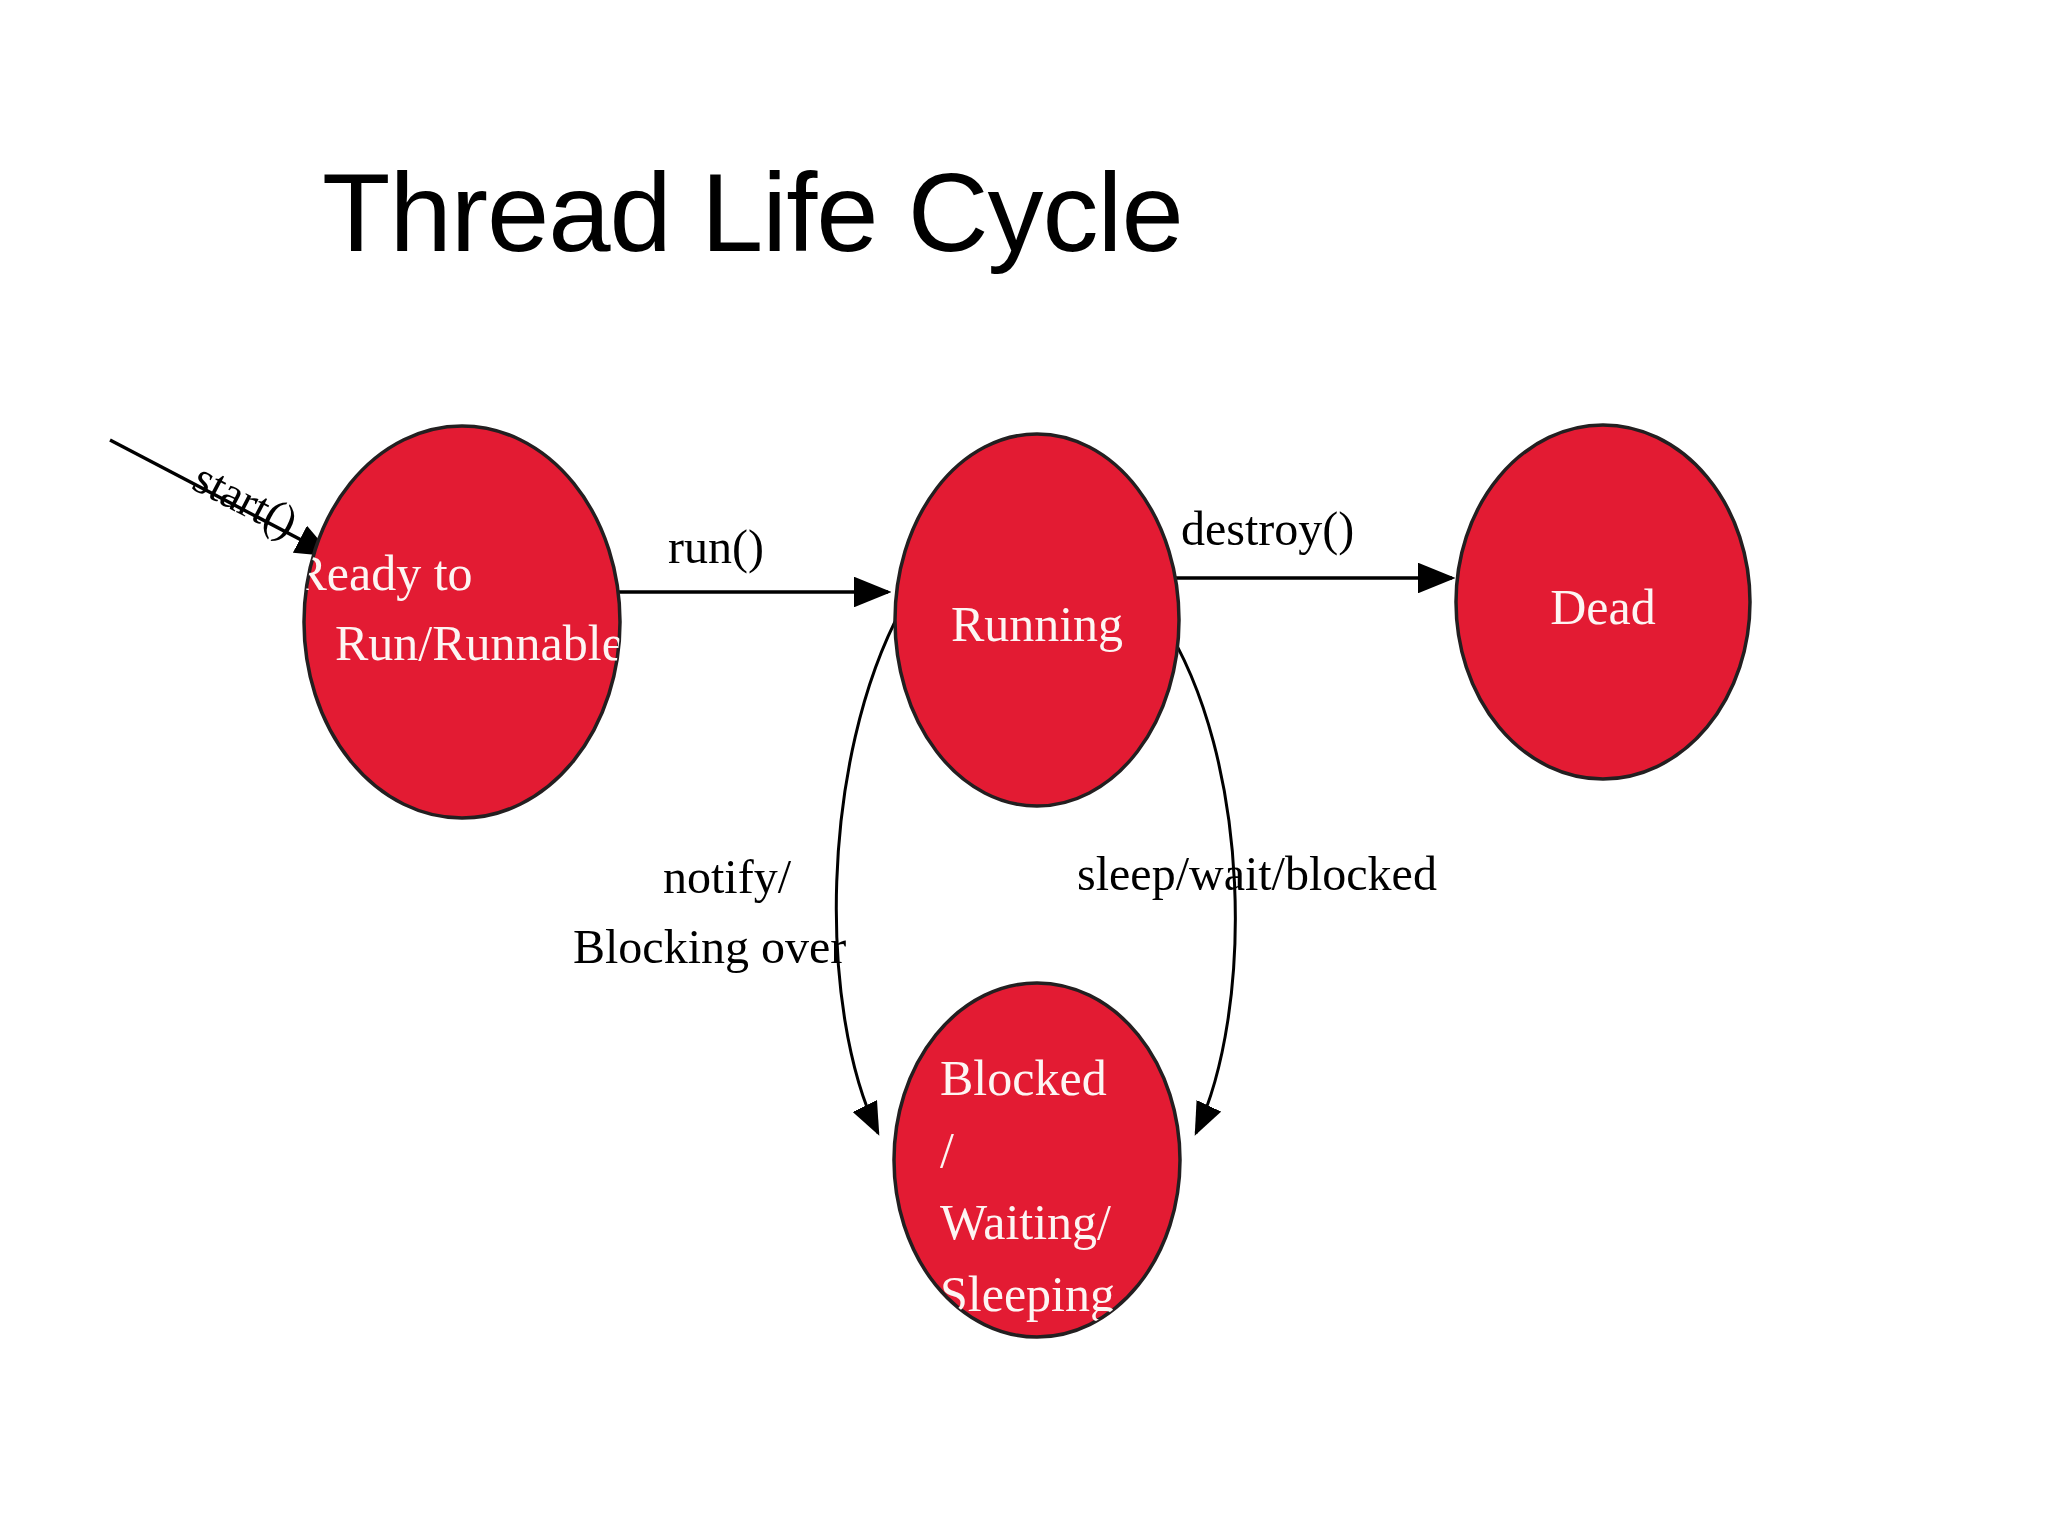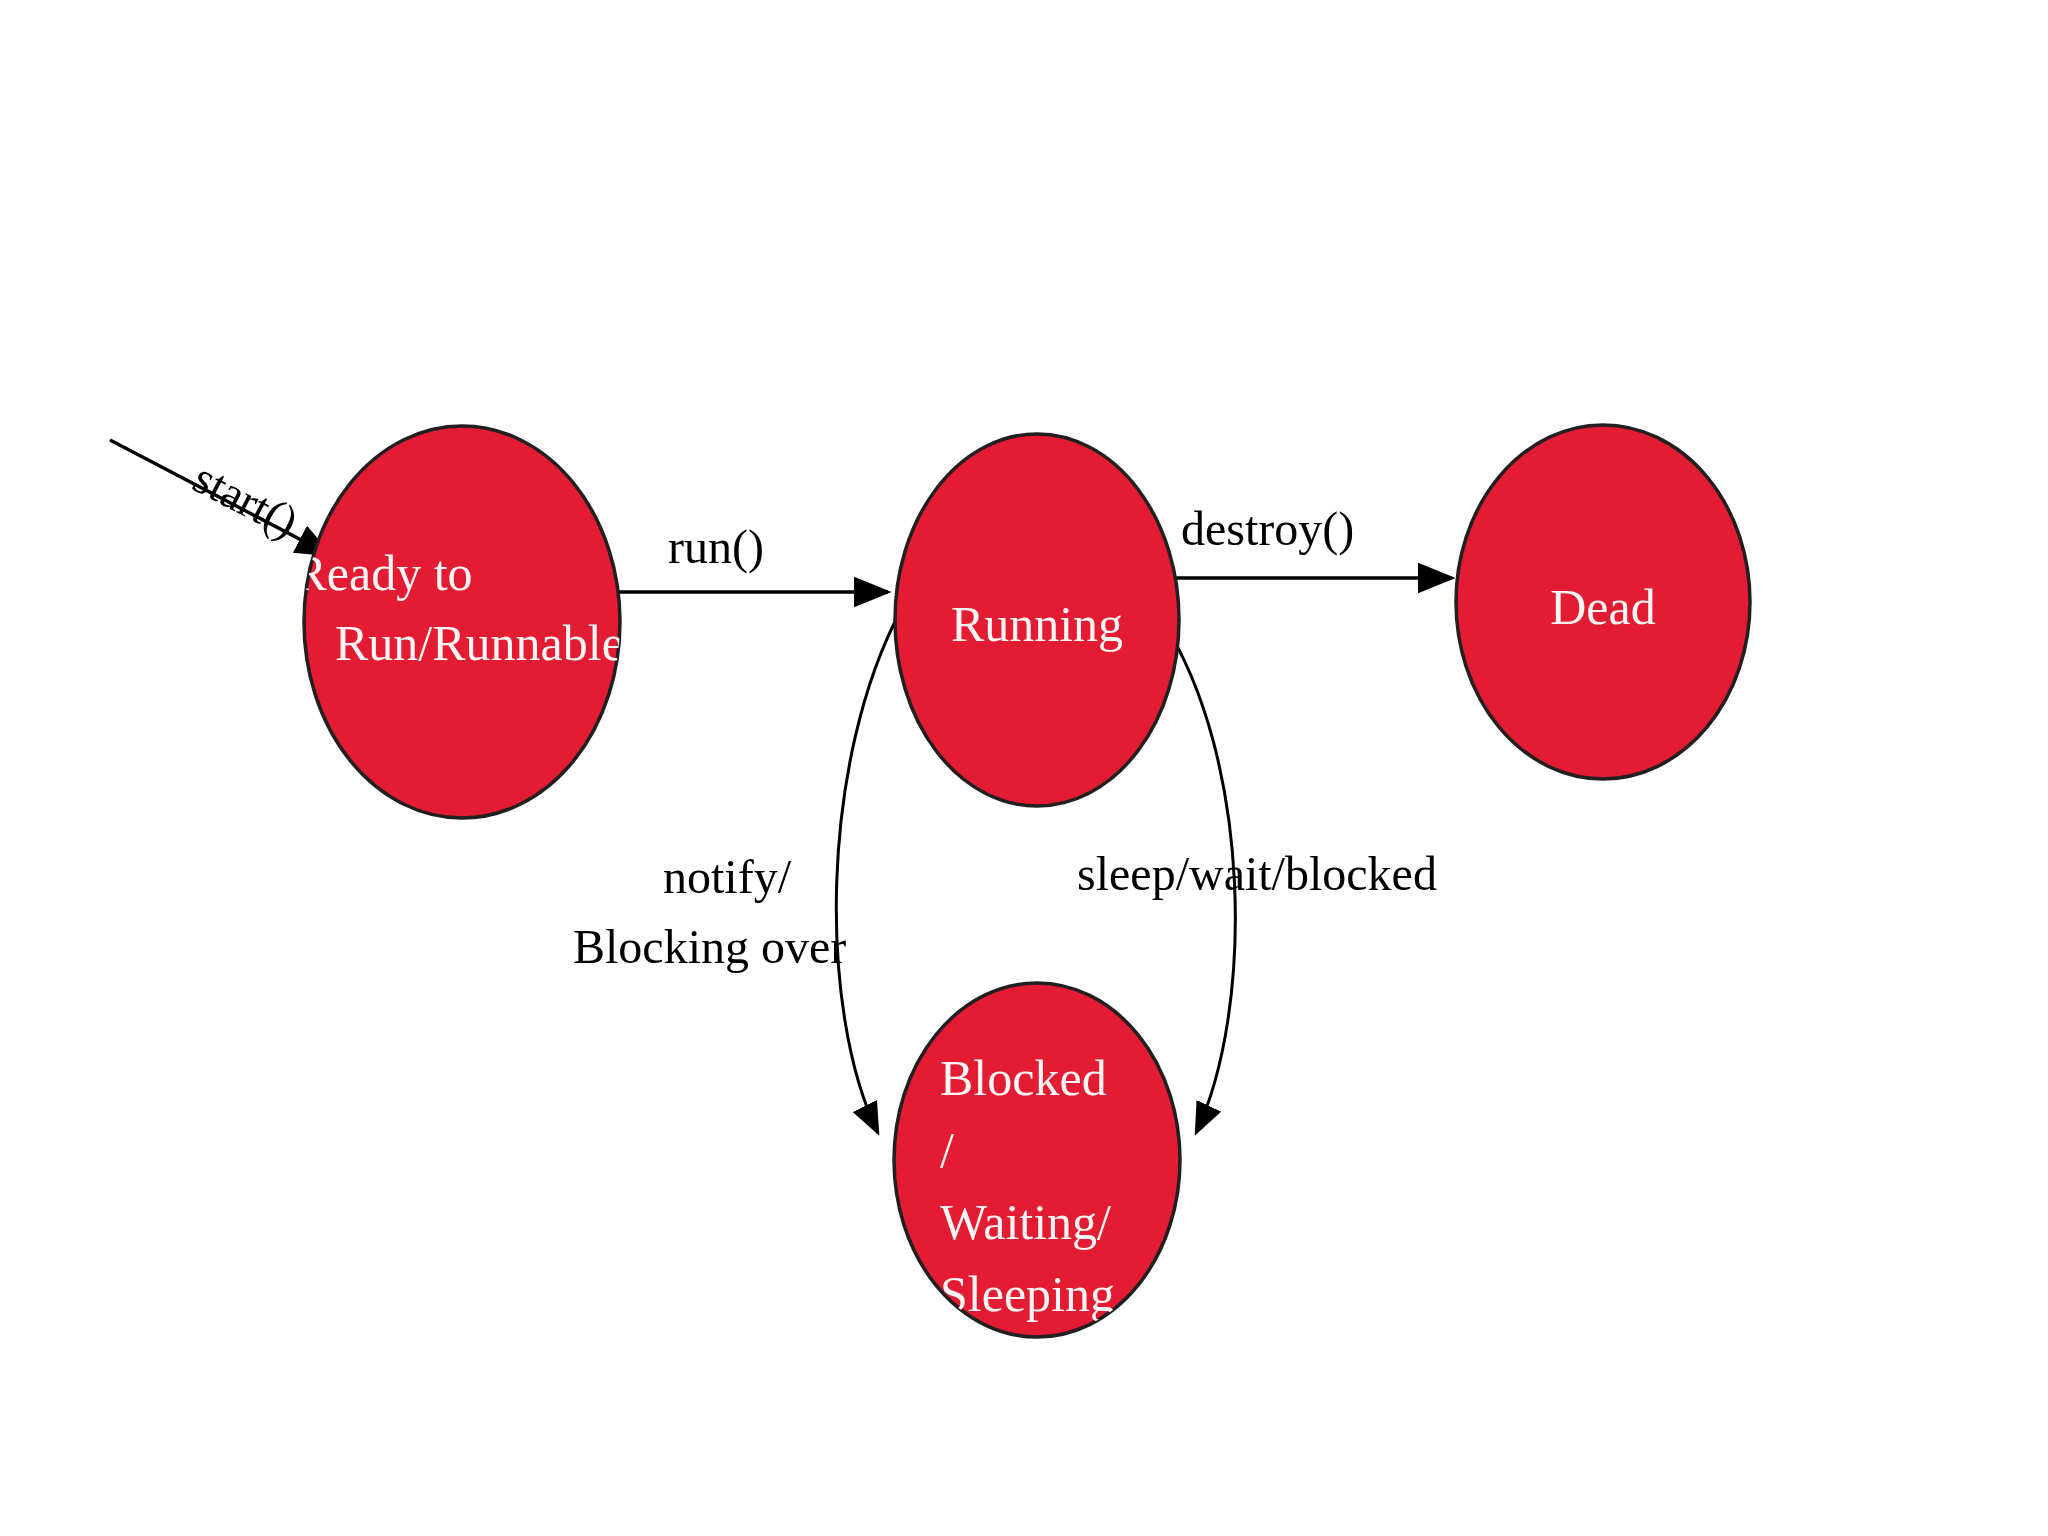--- a/index.html
+++ b/index.html
@@ -64,20 +64,21 @@
     fill: #000000;
     font-family: "Liberation Serif", "DejaVu Serif", serif;
     font-size: 46px;
   }
 </style>
 </head>
 <body>
 
 <div id="stage">
 
+  <div id="slide-title">Thread Life Cycle</div>
 
   <svg id="diagram" viewBox="0 0 2048 1536" xmlns="http://www.w3.org/2000/svg">
     <defs>
       <marker id="arrowhead" markerWidth="11" markerHeight="9" refX="10" refY="4.5" orient="auto" markerUnits="strokeWidth">
         <path d="M0,0 L11,4.5 L0,9 Z" fill="#000000"></path>
       </marker>
       <clipPath id="clip-ready">
         <ellipse cx="462" cy="622" rx="158" ry="196"></ellipse>
       </clipPath>
       <clipPath id="clip-running">

